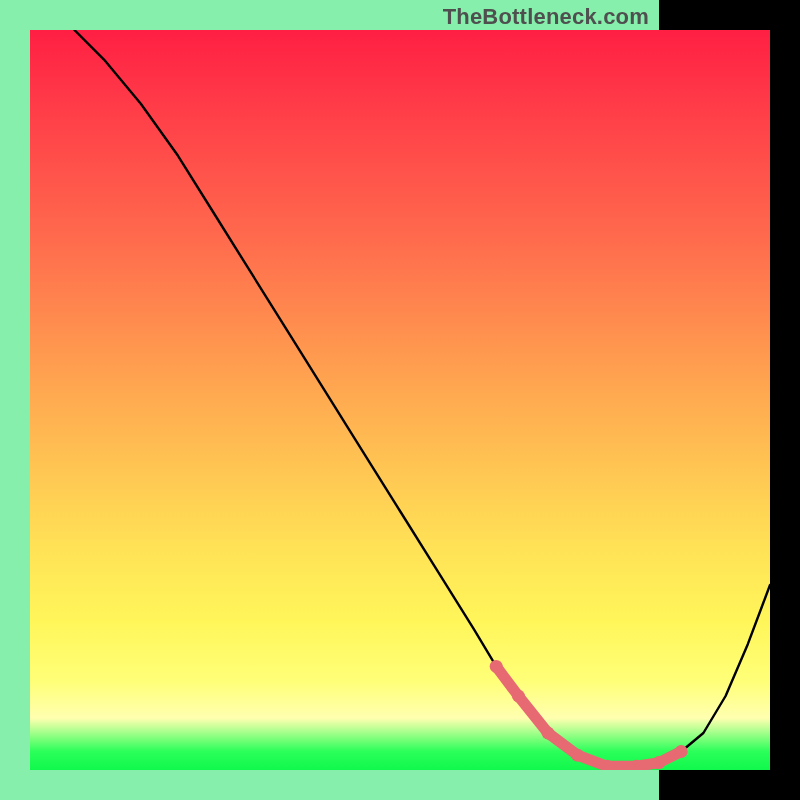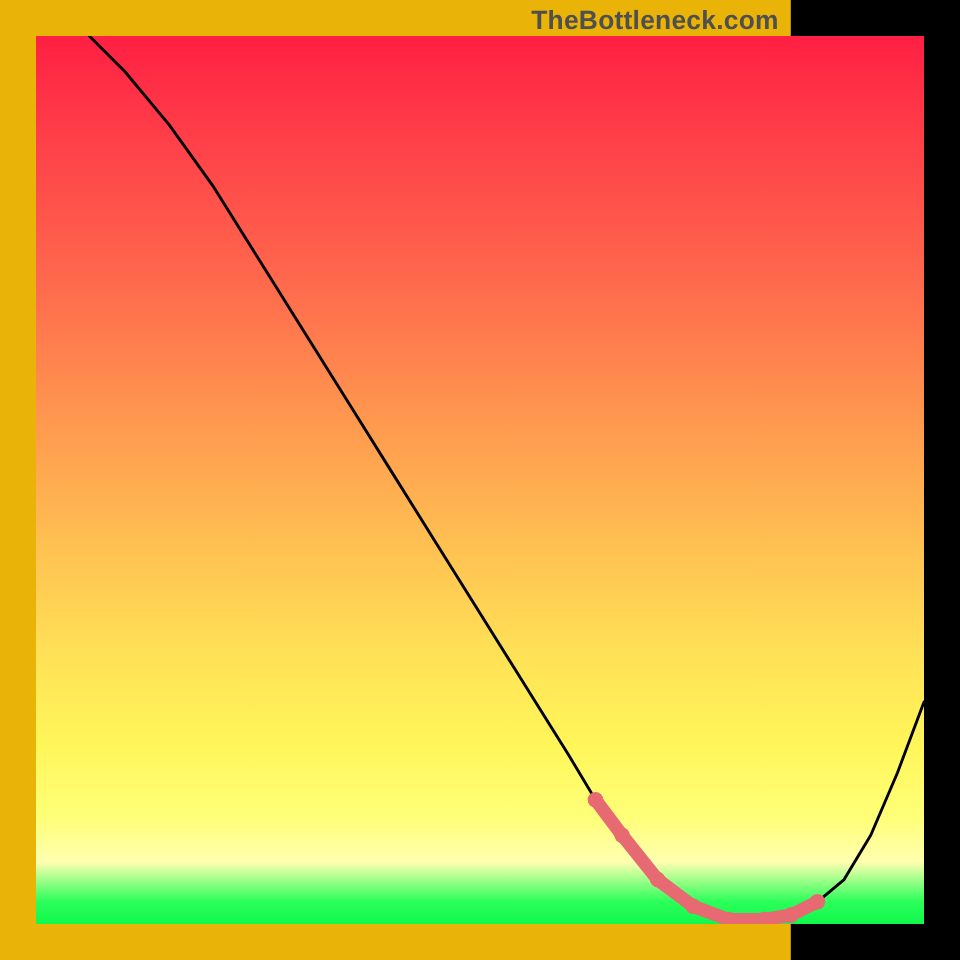--- a/index.html
+++ b/index.html
@@ -8,21 +8,21 @@
     width: 800px;
     height: 800px;
     background: #000;
     overflow: hidden;
     font-family: Arial, Helvetica, sans-serif;
   }
   .frame {
     position: relative;
     width: 659px;
     height: 800px;
-    background: #eab308;
+    background: #86efac;
   }
   .watermark {
     position: absolute;
     top: 4px;
     right: 10px;
     color: #4f4f4f;
     font-size: 22px;
     font-weight: 600;
     letter-spacing: 0.2px;
     z-index: 20;

